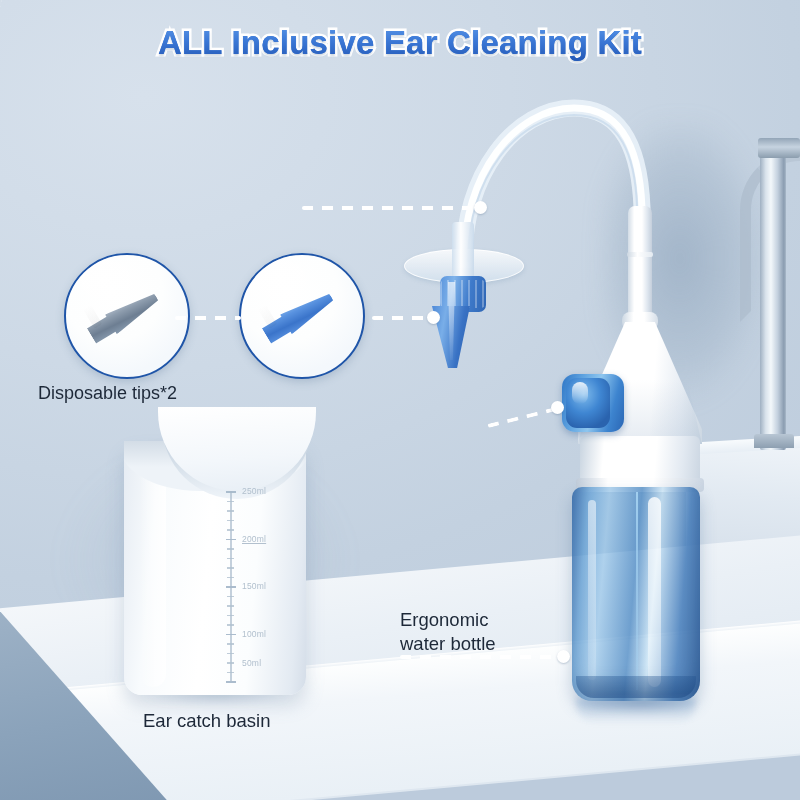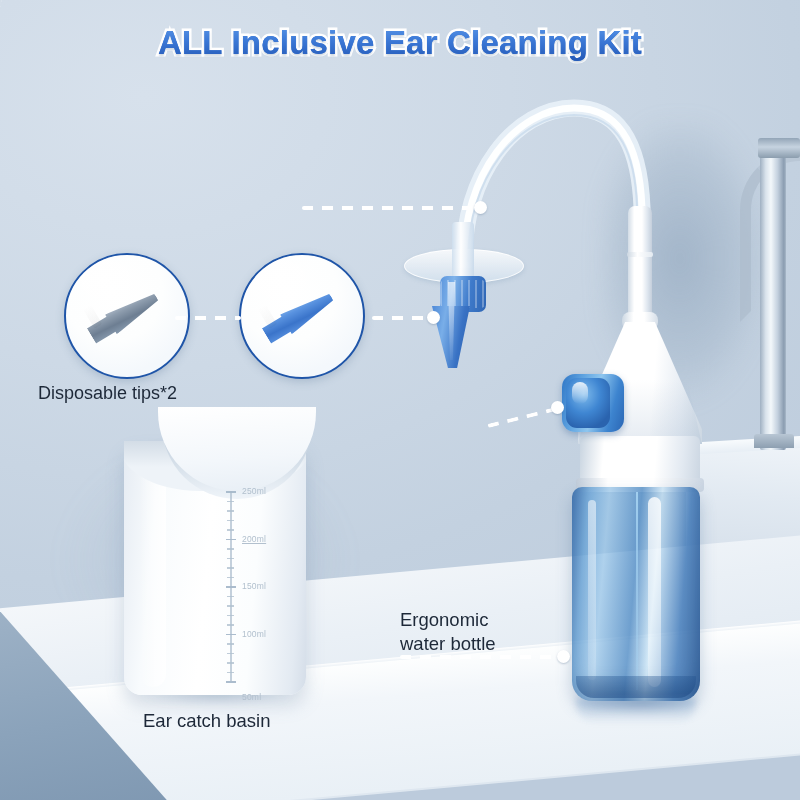--- a/index.html
+++ b/index.html
@@ -414,21 +414,21 @@
         <div class="scale-mark scale-maj" style="top: 142.5px;"></div>
         <div class="scale-mark" style="top: 152px;"></div>
         <div class="scale-mark" style="top: 161.5px;"></div>
         <div class="scale-mark" style="top: 171px;"></div>
         <div class="scale-mark" style="top: 180.5px;"></div>
         <div class="scale-mark scale-maj" style="top: 190px;"></div>
         <div class="scale-txt" style="top: 0px;">250ml</div>
         <div class="scale-txt" style="top: 47.5px; text-decoration: underline;">200ml</div>
         <div class="scale-txt" style="top: 95px;">150ml</div>
         <div class="scale-txt" style="top: 142.5px;">100ml</div>
-        <div class="scale-txt" style="top: 206px;">50ml</div>
+        <div class="scale-txt" style="top: 172px;">50ml</div>
       </div>
   </div>
 
   <div class="device-shadow"></div>
 
   <div class="hose">
     <svg width="212" height="172" viewBox="0 0 212 172">
       <path d="M10 168 C 8 78, 62 12, 120 12 C 172 12, 186 60, 188 112" fill="none" stroke="rgba(232,241,249,0.92)" stroke-width="17" stroke-linecap="round"></path>
       <path d="M10 168 C 8 78, 62 12, 120 12 C 172 12, 186 60, 188 112" fill="none" stroke="rgba(255,255,255,0.95)" stroke-width="7" stroke-linecap="round"></path>
       <path d="M14 166 C 13 82, 64 19, 120 19 C 168 19, 181 62, 183 110" fill="none" stroke="rgba(188,210,232,0.55)" stroke-width="2"></path>

